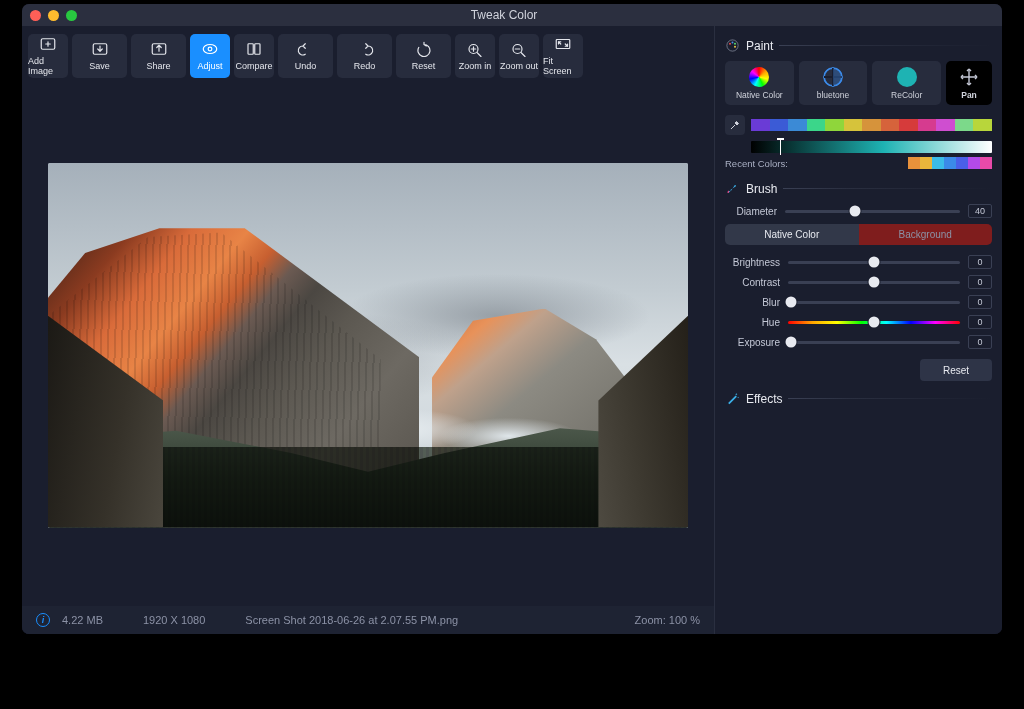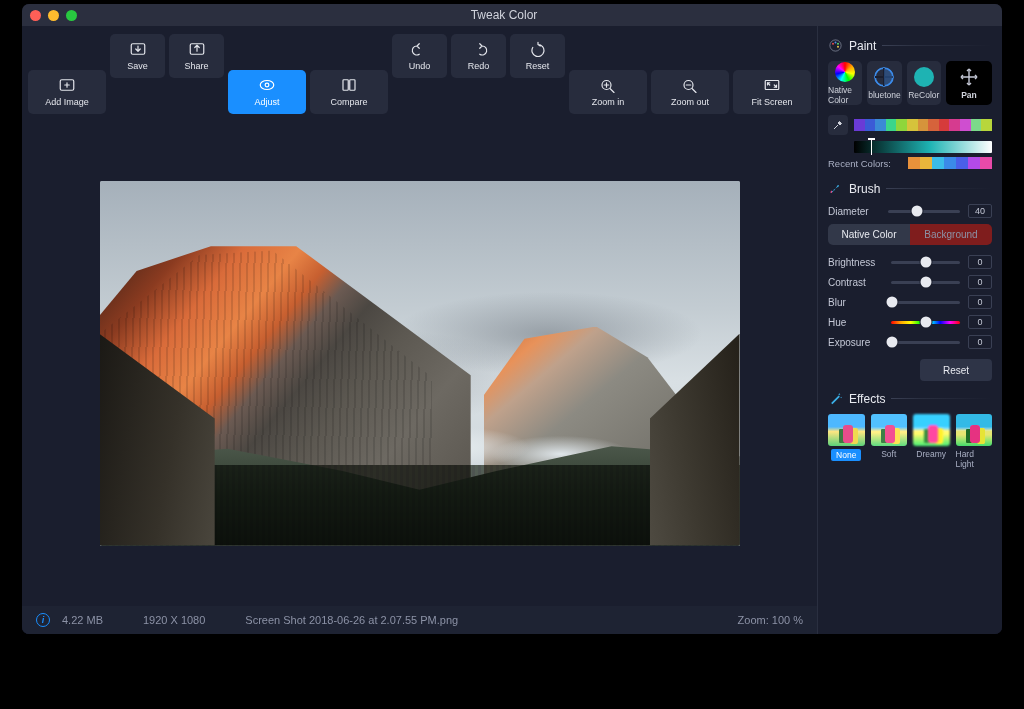--- a/index.html
+++ b/index.html
@@ -11,21 +11,21 @@
 .tl.red { background: #ff5f57; }
 .tl.yellow { background: #febc2e; }
 .tl.green { background: #28c840; }
 .title { position: absolute; left: 0; right: 16px; text-align: center; color: #d0d3dc; font-size: 12px; font-weight: 400; }
 .content { flex: 1; display: flex; }
 .left { flex: 1; display: flex; flex-direction: column; background: #1a1e2e; }
 .toolbar { padding: 8px 6px 6px; display: flex; gap: 4px; }
 .tbtn { background: #272c3d; border-radius: 5px; width: 55px; height: 44px; display: flex; flex-direction: column; align-items: center; justify-content: center; gap: 4px; color: #e4e6ec; font-size: 9px; cursor: pointer; }
 .tbtn.active { background: #1a8fff; color: #fff; }
 .tbtn svg { width: 18px; height: 16px; }
-.tbtn.wide { width: 78px; margin-top: 36px; }
+.tbtn.wide { width: 40px; }
 .canvas-area { flex: 1; display: flex; align-items: center; justify-content: center; padding: 10px 0 10px 0; }
 .canvas { width: 640px; height: 365px; border-radius: 2px; overflow: hidden; position: relative; background: #a8b3bc; }
 .statusbar { height: 28px; background: #1e2333; display: flex; align-items: center; padding: 0 14px; color: #8c92a6; font-size: 11px; gap: 40px; }
 .statusbar .info-icon { color:#1a8fff; width:14px; height:14px; border:1.5px solid #1a8fff; border-radius:50%; display:inline-flex; align-items:center; justify-content:center; font-size:9px; font-style:italic; font-weight:700; margin-right:-28px;}
 .statusbar .zoom { margin-left: auto; }
 .right { width: 288px; background: #1a1e2e; border-left: 1px solid #2a2f40; padding: 8px 10px; overflow-y: auto; color: #d0d3dc; font-size: 11px; }
 .sec-head { display: flex; align-items: center; gap: 6px; margin: 4px 0 8px; }
 .sec-head .t { font-size: 12px; font-weight: 500; color: #e8eaf0; }
 .sec-head .line { flex: 1; height: 1px; background: linear-gradient(to right, #3a4054 0, #2a2f40 30%, transparent 100%); }
 .sec-head svg { width: 15px; height: 15px; }
@@ -37,21 +37,21 @@
 .eyedrop { width: 20px; height: 20px; background: #272c3d; border-radius: 4px; display:flex; align-items:center; justify-content:center; }
 .swatches { display: flex; flex: 1; }
 .swatches div { flex: 1; height: 12px; }
 .grad-bar { height: 12px; margin: 4px 0 4px 26px; position: relative; border-radius: 1px; }
 .grad-cursor { position:absolute; top:-2px; width:1px; height:16px; background:#fff; left:12%; }
 .grad-cursor::before { content:''; position:absolute; top:-1px; left:-3px; width:7px; height:2px; background:#fff; }
 .recent-row { display:flex; align-items:center; gap:6px; margin:4px 0 12px; }
 .recent-row .lbl { font-size:9.5px; color:#aab0c4; }
 .recent-sw { display:flex; margin-left:auto; }
 .recent-sw div { width:12px; height:12px; }
-.slider-row { display:flex; align-items:center; gap:8px; margin:6px 0; }
+.slider-row { display:flex; align-items:center; gap:8px; margin:6px 0;text-align:right; }
 .slider-row .lbl { width:52px; font-size:10px; color:#c4c8d6; }
 .slider-row.adj .lbl { width:55px; }
 .track { flex:1; height:3px; background:#3a4054; border-radius:2px; position:relative; }
 .thumb { position:absolute; top:50%; transform:translate(-50%,-50%); width:11px; height:11px; border-radius:50%; background:#e8eaf0; box-shadow:0 0 0 1px #1a1e2e; }
 .valbox { width:24px; height:14px; border:1px solid #3a4054; border-radius:2px; font-size:9px; display:flex; align-items:center; justify-content:center; color:#c4c8d6; background:#1a1e2e; }
 .seg { display:flex; margin:6px 0 10px; border-radius:5px; overflow:hidden; }
 .seg div { flex:1; text-align:center; padding:5px 0; font-size:10px; background:#7f1d1d; color:#8c92a6; cursor:pointer; }
 .seg div.on { background:#323849; color:#e8eaf0; }
 .reset-btn { margin:10px 0 10px auto; width:72px; height:22px; background:#2e3447; border-radius:4px; display:flex; align-items:center; justify-content:center; font-size:10px; color:#e8eaf0; cursor:pointer; }
 .fx-row { display:flex; gap:6px; margin-top:6px; }
@@ -324,33 +324,15 @@
 
       <div class="sec-head">
         <svg viewBox="0 0 24 24" fill="#3bb0e8">
             <path d="M5 19L17 7l2 2L7 21z"></path>
             <path d="M18 3l.7 1.6L20 5l-1.3.4L18 7l-.7-1.6L16 5l1.3-.4z"></path>
             <path d="M21 9l.5 1 .9.3-.9.3-.5 1-.5-1-.9-.3.9-.3z"></path>
           </svg>
         <span class="t">Effects</span>
         <span class="line"></span>
       </div>
-      <div class="fx-row" id="fxrow">
-          <div class="fx on">
-            <div class="thumb-img" style=""></div>
-            <span class="cap">None</span>
-          </div>
-          <div class="fx">
-            <div class="thumb-img" style="filter:blur(0.6px) brightness(1.05)"></div>
-            <span class="cap">Soft</span>
-          </div>
-          <div class="fx">
-            <div class="thumb-img" style="filter:blur(1px) saturate(1.3) brightness(1.1)"></div>
-            <span class="cap">Dreamy</span>
-          </div>
-          <div class="fx">
-            <div class="thumb-img" style="filter:contrast(1.4) brightness(0.9)"></div>
-            <span class="cap">Hard Light</span>
-          </div>
-        </div>
     </div>
   </div>
 </div>
 
 </body></html>

